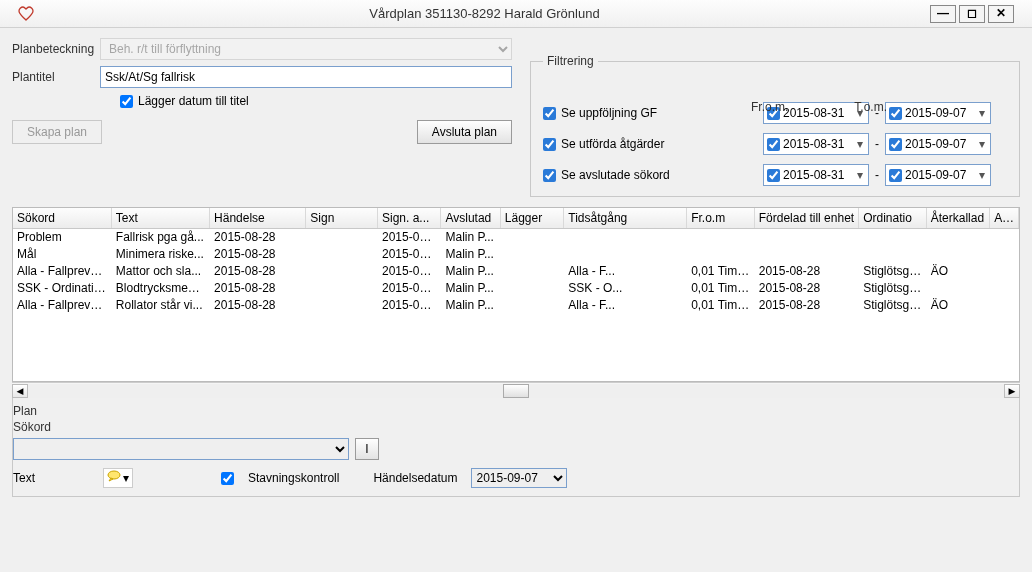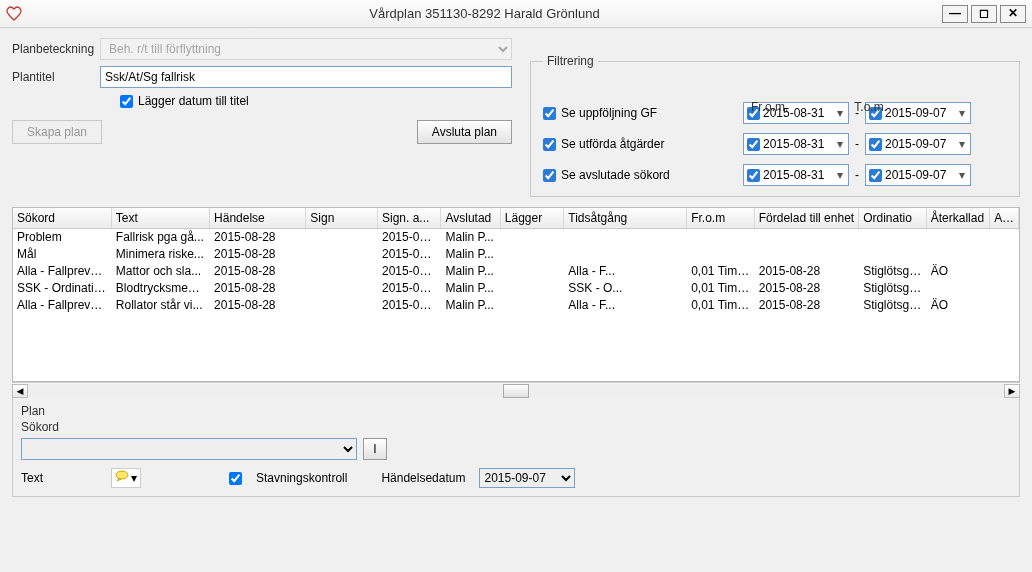--- a/index.html
+++ b/index.html
@@ -1,17 +1,17 @@
 <!DOCTYPE html>
 <html><head>
 <meta charset="utf-8">
 <style>
 * { box-sizing: border-box; margin: 0; padding: 0; font-family: "Segoe UI", Tahoma, sans-serif; font-size: 12px; }
 body { background: #f0f0f0; width: 1032px; height: 572px; overflow: hidden; }
-.titlebar { height: 28px; background: linear-gradient(#fdfdfd,#f0f0f0); display: flex; align-items: center; padding: 0 6px; border-bottom: 1px solid #d0d0d0; }
+.titlebar { height: 28px; background: linear-gradient(#fdfdfd,#f0f0f0); display: flex; align-items: center; padding: 0 18px; border-bottom: 1px solid #d0d0d0; }
 .titlebar .icon { width: 16px; height: 16px; margin-right: 8px; }
 .titlebar .title { flex: 1; text-align: center; font-size: 13px; color: #333; }
 .titlebar .winbtn { width: 26px; height: 18px; border: 1px solid #888; background: #f5f5f5; margin-left: 3px; text-align: center; line-height: 14px; font-weight: bold; cursor: pointer; }
 .content { padding: 10px 12px; }
 .top-row { display: flex; gap: 18px; }
 .left-form { flex: 0 0 500px; }
 .form-row { display: flex; align-items: center; margin-bottom: 6px; }
 .form-row label { width: 88px; color: #333; }
 .form-row select, .form-row input[type=text] {
   flex: 1; height: 22px; border: 1px solid #7a9fcd; padding: 0 4px; background: #fff;
@@ -19,36 +19,36 @@
 .form-row select.readonly { background: #f4f4f4; color: #888; border-color: #ccc; }
 .left-form .checkbox-row { margin-left: 108px; display: flex; align-items: center; }
 .left-form .btn-row { display: flex; gap: 10px; margin-top: 12px; }
 button.btn { height: 24px; padding: 0 14px; border: 1px solid #9a9a9a; background: linear-gradient(#fefefe,#e3e3e3); cursor: pointer; }
 button.btn:disabled { color: #999; background: #f0f0f0; border-color: #c8c8c8; cursor: default; }
 fieldset.filt { border: 1px solid #c8c8c8; padding: 8px 12px 10px; flex: 1; margin-top: 16px; position: relative; }
 fieldset.filt legend { padding: 0 4px; color: #333; }
 .filt-head { display: flex; position: absolute; top: 32px; left: 220px; gap: 66px; }
 .filt-head span { color: #333; }
 .filt-row { display: flex; align-items: center; margin-top: 9px; }
-.filt-row .chk { width: 200px; display: flex; align-items: center; }
+.filt-row .chk { width: 220px; display: flex; align-items: center; }
 .chk input[type=checkbox] { margin-right: 5px; accent-color: #2a7ad8; }
 .date-sel { display: inline-flex; align-items: center; border: 1px solid #7a9fcd; height: 22px; background: #fff; padding: 0 3px; }
 .date-sel .chkd { accent-color: #2a7ad8; margin-right: 3px; }
 .date-sel .txt { width: 72px; }
 .date-sel .dd { width: 10px; text-align: center; color: #555; }
 .dash { margin: 0 6px; }
 .table-wrap { margin-top: 10px; border: 1px solid #bbb; background: #fff; height: 175px; overflow: hidden; position: relative; }
 .tbl { width: 100%; border-collapse: collapse; table-layout: fixed; }
 .tbl th { text-align: left; font-weight: normal; background: linear-gradient(#fdfdfd,#ececec); border-right: 1px solid #d9d9d9; border-bottom: 1px solid #c8c8c8; height: 20px; padding: 0 4px; white-space: nowrap; overflow: hidden; text-overflow: ellipsis; }
 .tbl td { border-right: 1px solid transparent; padding: 1px 4px; white-space: nowrap; overflow: hidden; text-overflow: ellipsis; height: 17px; }
 .hscroll { height: 16px; background: #f5f5f5; border-top: 1px solid #ccc; display: flex; align-items: center; }
 .hscroll .arrow { width: 16px; height: 14px; border: 1px solid #bbb; background: linear-gradient(#fff,#e8e8e8); text-align: center; line-height: 12px; font-size: 9px; cursor: pointer; }
 .hscroll .track { flex: 1; height: 14px; background: #efefef; display: flex; justify-content: center; }
 .hscroll .thumb { width: 26px; height: 14px; border: 1px solid #aaa; background: linear-gradient(#fefefe,#e0e0e0); }
-.plan-section { border: 1px solid #c8c8c8; border-top: none; background: #f0f0f0; padding: 4px 8px 2px; }
+.plan-section { border: 1px solid #c8c8c8; border-top: none; background: #f0f0f0; padding: 4px 0 2px; }
 .plan-section .plbl { color: #333; margin: 2px 0; }
 .sokord-row { display: flex; align-items: center; gap: 6px; margin: 4px 0 8px; }
 .sokord-row select { width: 336px; height: 22px; border: 1px solid #7a9fcd; }
 .sokord-row .ibtn { width: 24px; height: 22px; border: 1px solid #9a9a9a; background: linear-gradient(#fefefe,#e3e3e3); cursor: pointer; }
 .text-row { display: flex; align-items: center; gap: 14px; margin-bottom: 6px; }
 .speech-icon { display: inline-block; width: 30px; height: 20px; background: #fff; border: 1px solid #ccc; text-align: center; line-height: 18px; }
 .editor-row { display: flex; gap: 24px; }
 .editor { width: 596px; height: 60px; border: 1px solid #b0b0b0; background: #fff; position: relative; }
 .editor .escroll { position: absolute; right: 0; top: 0; width: 16px; height: 100%; background: #f4f4f4; border-left: 1px solid #ddd; }
 .side-btns { display: flex; flex-direction: column; gap: 14px; }

